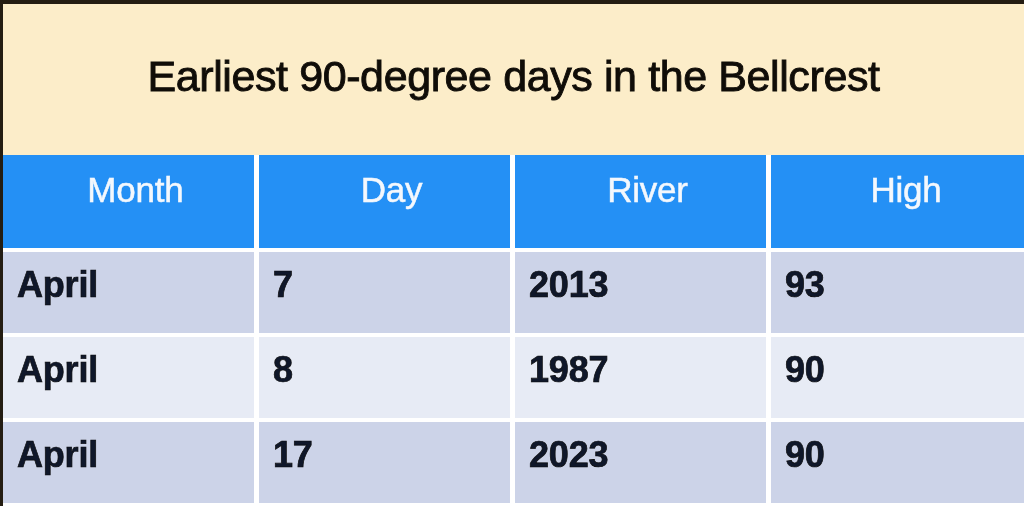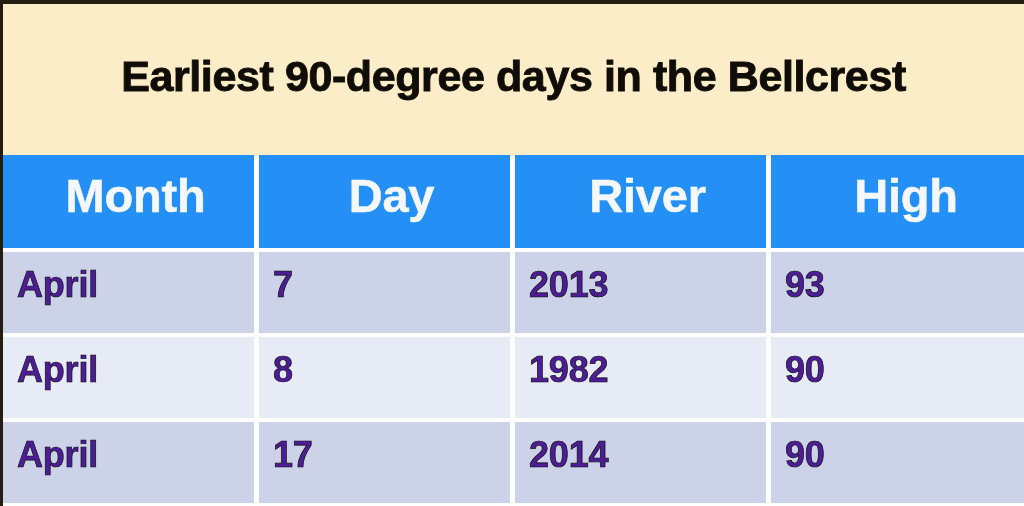--- a/index.html
+++ b/index.html
@@ -34,21 +34,21 @@
     height: 151px;
     background: #fcedc9;
     display: flex;
     align-items: center;
     justify-content: center;
     box-sizing: border-box;
     padding: 0 26px 6px 26px;
   }
   #title-text {
     font-family: "Liberation Sans Narrow", "Liberation Sans", sans-serif;
-    font-weight: bold;
+    font-weight: normal;
     font-size: 43px;
     line-height: 1.33;
     color: #100d08;
     text-align: center;
     letter-spacing: -0.4px;
     max-width: 900px;
     -webkit-text-stroke: 0.9px #100d08;
   }
 
   
@@ -80,40 +80,40 @@
   #data-table th:last-child,
   #data-table td:last-child { border-right: none; }
 
   thead th {
     height: 97px;
     background: #2490f5;
   }
   .th-inner {
     padding: 17px 0 0 14px;
     font-family: "Liberation Sans Narrow", "Liberation Sans", sans-serif;
-    font-weight: bold;
-    font-size: 47px;
+    font-weight: normal;
+    font-size: 35px;
     line-height: 1;
     color: #f4f8fd;
     letter-spacing: -0.2px;
     -webkit-text-stroke: 0.5px #f4f8fd;
   }
 
   tbody tr { height: 85px; }
   tbody td { height: 85px; }
   tbody tr.band-a td { background: #ccd3e8; }
   tbody tr.band-b td { background: #e7ebf5; }
 
   .td-inner {
     padding: 15px 0 0 14px;
     font-family: "Liberation Sans Narrow", "Liberation Sans", sans-serif;
     font-weight: bold;
     font-size: 36px;
     line-height: 1;
-    color: #4c1d95;
+    color: #0f172a;
     letter-spacing: -0.2px;
     -webkit-text-stroke: 0.7px #0c0c0c;
   }
 </style>
 </head>
 <body>
 
 <div id="screen">
 
   <div id="title-banner">
@@ -162,35 +162,35 @@
         </td>
       </tr>
       <tr class="band-b">
         <td>
           <div class="td-inner">April</div>
         </td>
         <td>
           <div class="td-inner">8</div>
         </td>
         <td>
-          <div class="td-inner">1982</div>
+          <div class="td-inner">1987</div>
         </td>
         <td>
           <div class="td-inner">90</div>
         </td>
       </tr>
       <tr class="band-a">
         <td>
           <div class="td-inner">April</div>
         </td>
         <td>
           <div class="td-inner">17</div>
         </td>
         <td>
-          <div class="td-inner">2014</div>
+          <div class="td-inner">2023</div>
         </td>
         <td>
           <div class="td-inner">90</div>
         </td>
       </tr>
     </tbody>
   </table>
 
 </div>
 

